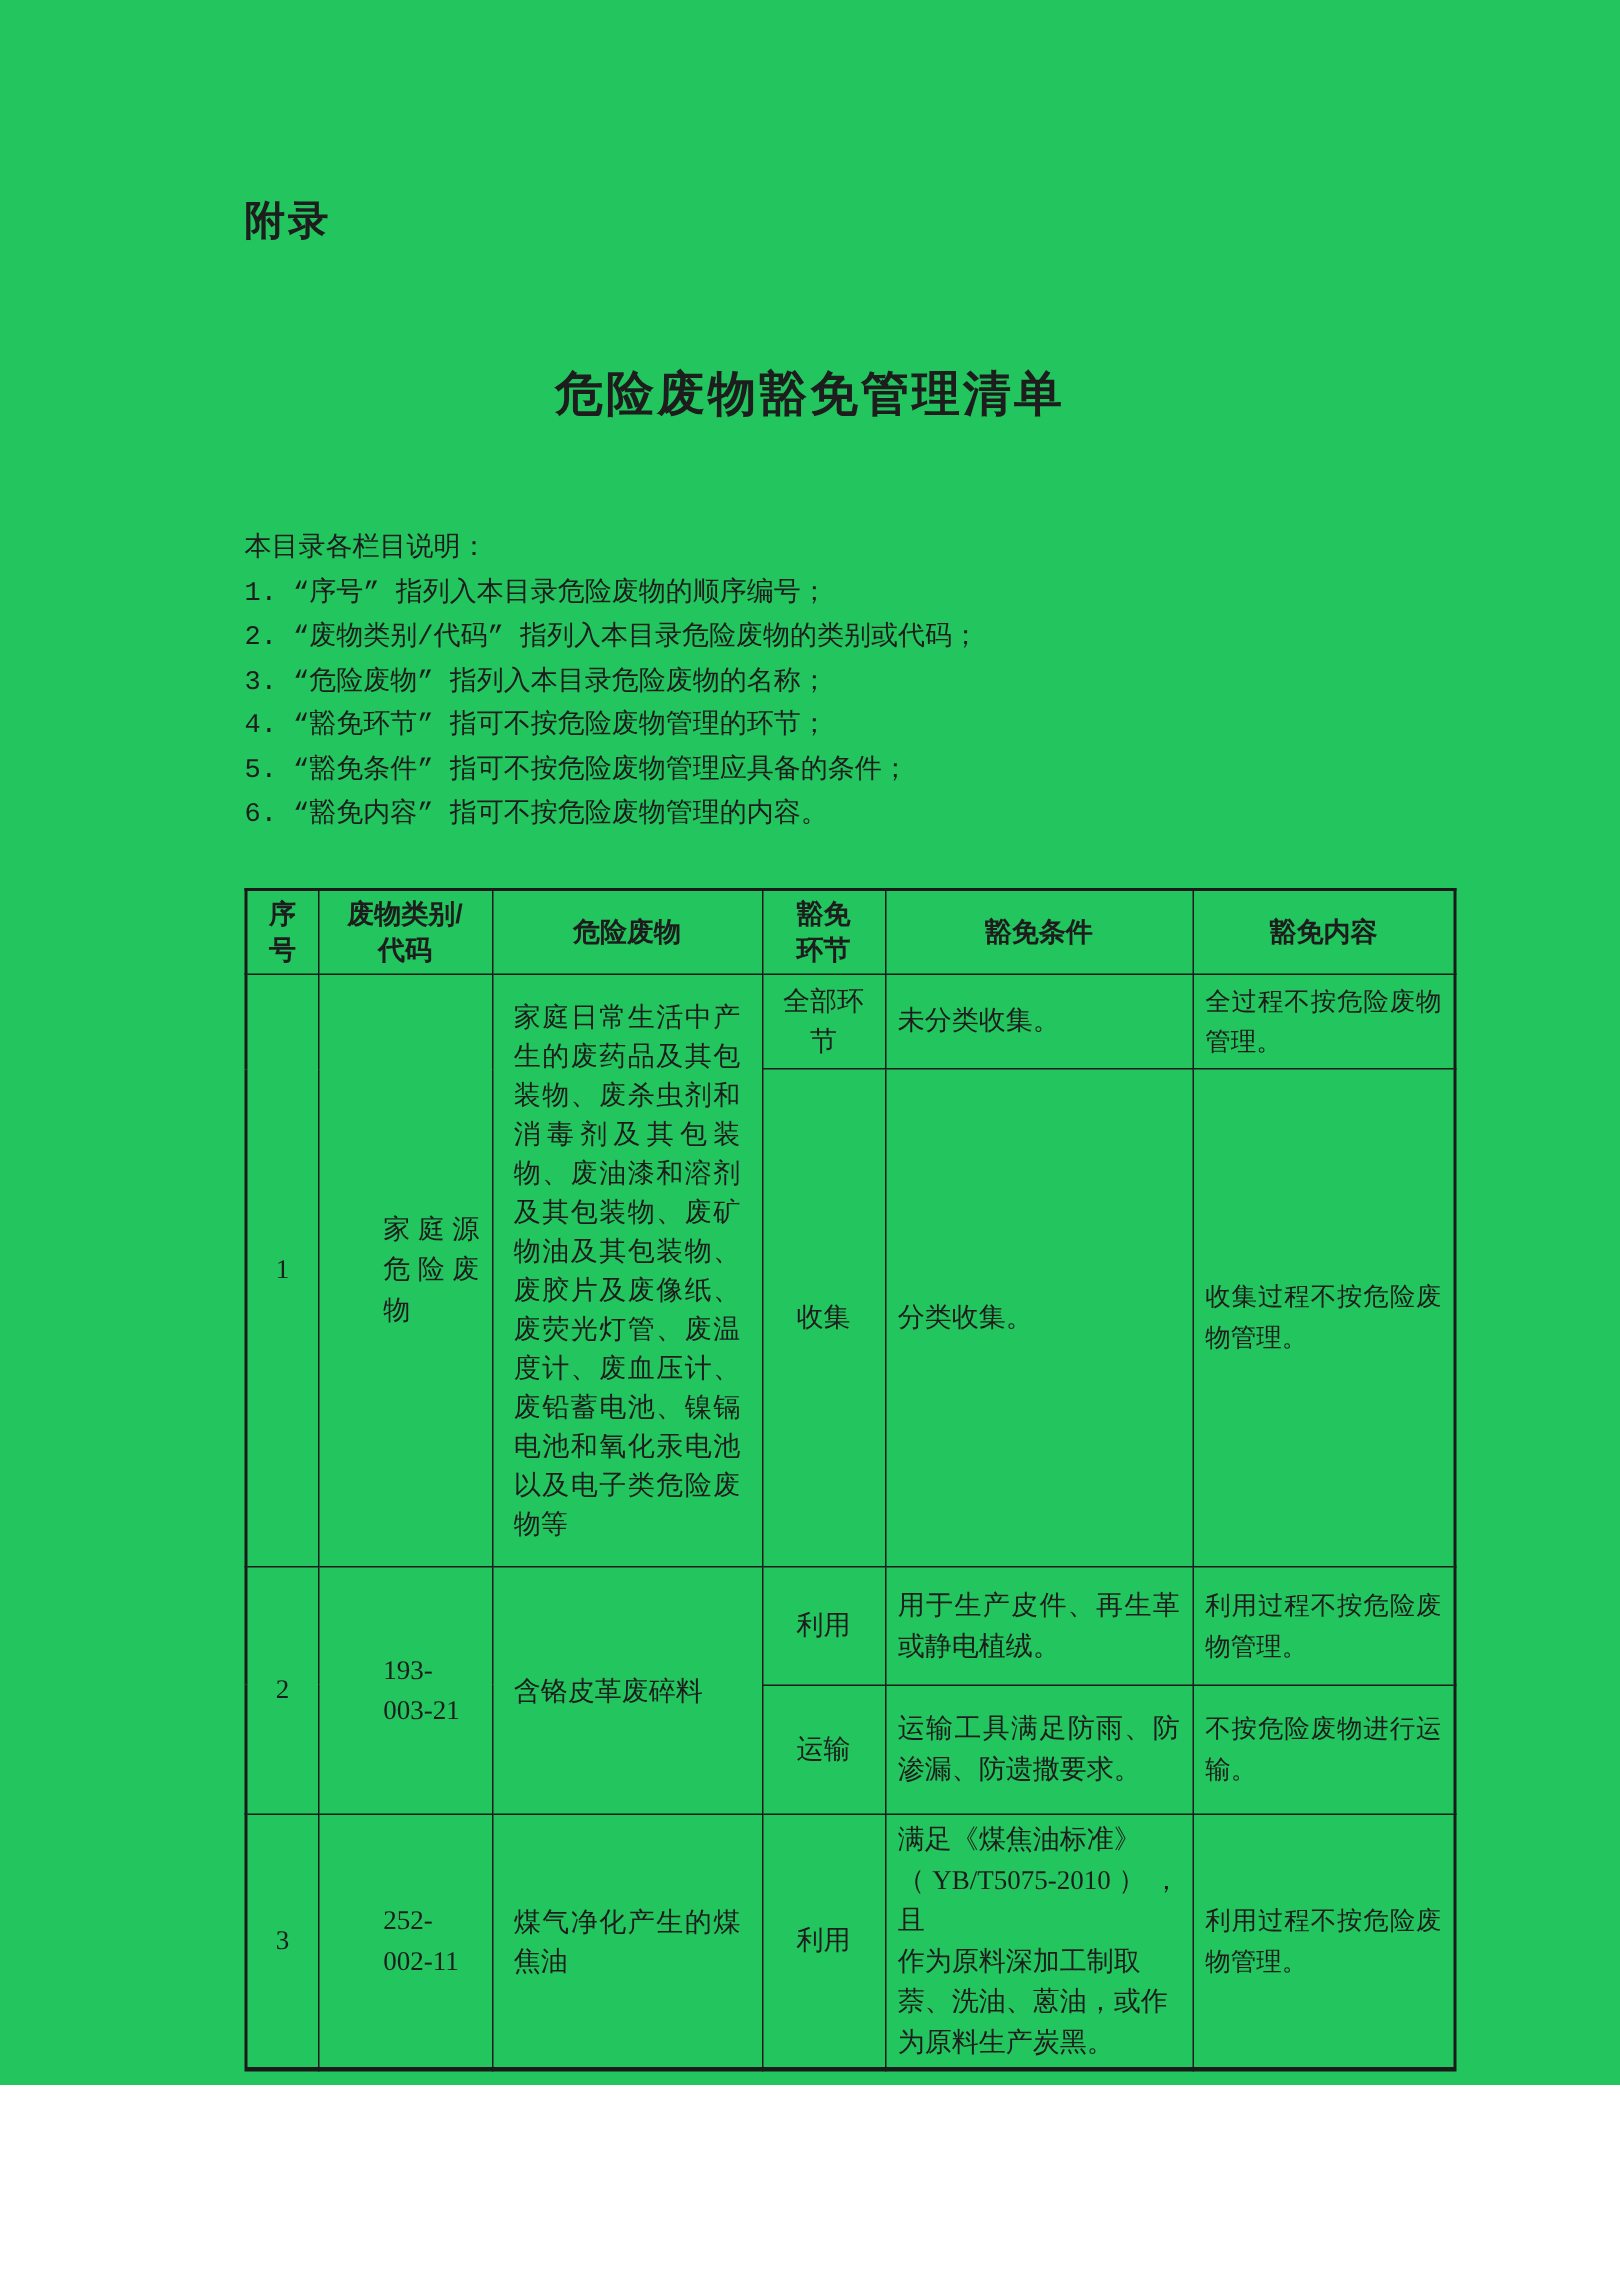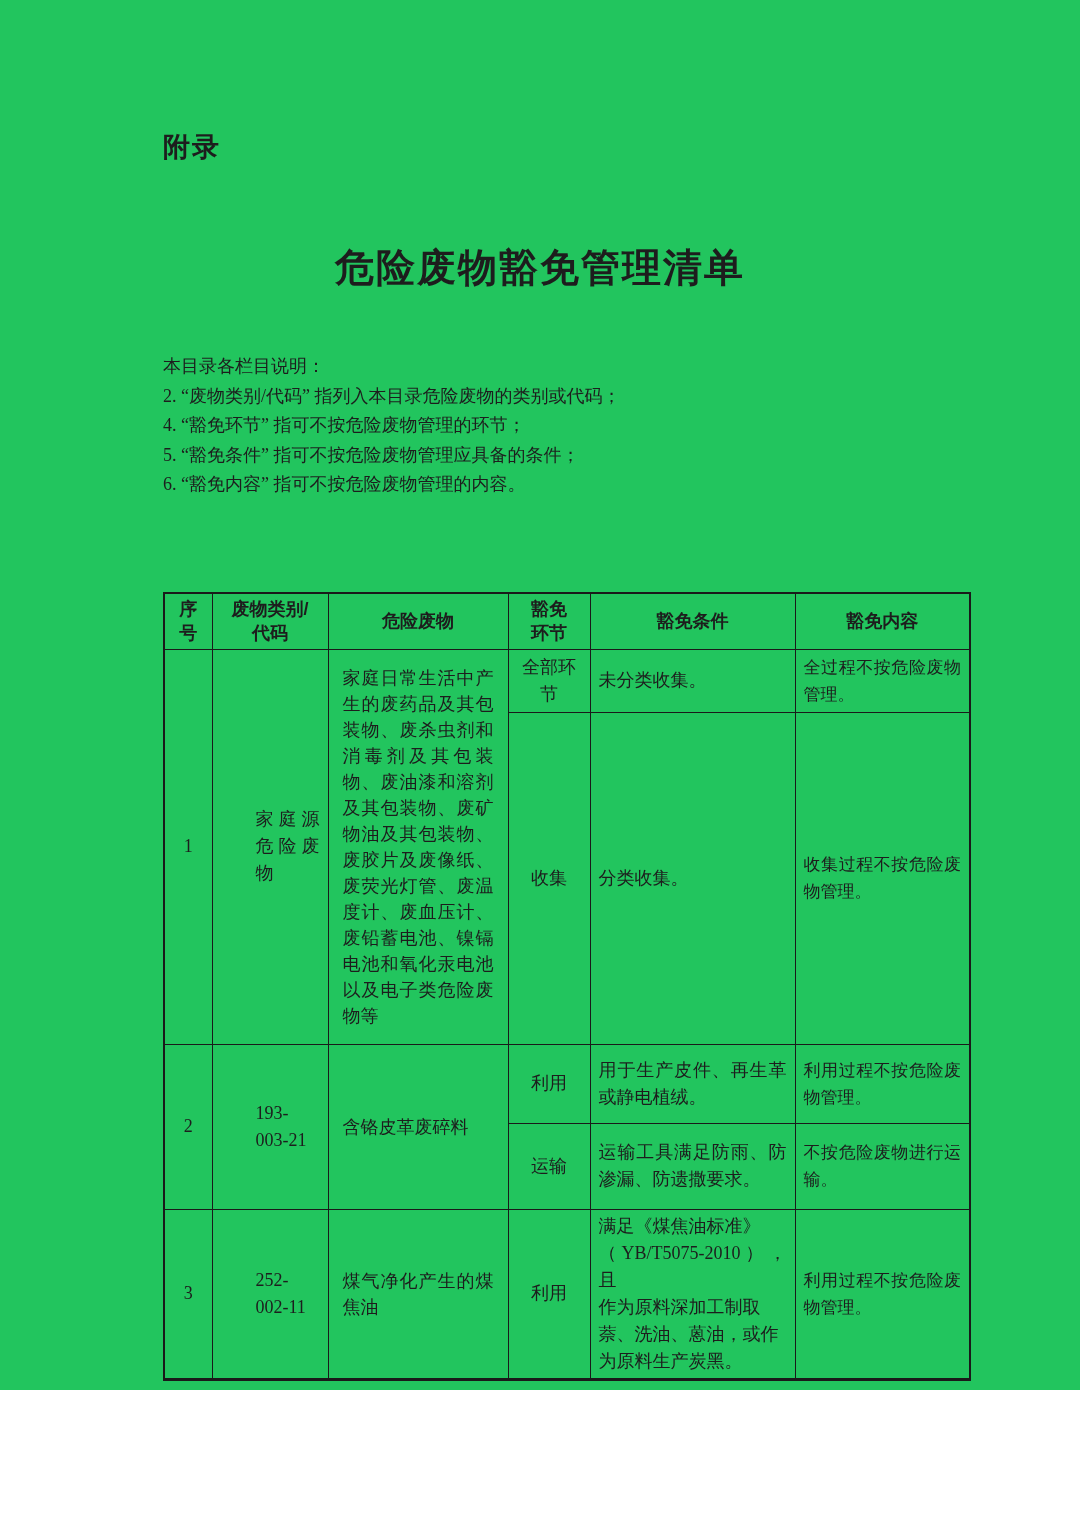--- a/index.html
+++ b/index.html
@@ -23,32 +23,32 @@
     letter-spacing: 2px;
   }
   .doc-title {
     position: absolute;
     left: 0;
     right: 0;
     top: 241px;
     text-align: center;
     font-family: "Liberation Sans", "DejaVu Sans", sans-serif;
     font-weight: bold;
-    font-size: 39px;
+    font-size: 32px;
     letter-spacing: 2px;
   }
   .intro {
     position: absolute;
     left: 163px;
     top: 352px;
     width: 700px;
     font-size: 18px;
     line-height: 29.5px;
   }
-  .intro-line { white-space: pre-line; }
+  .intro-line { white-space: pre-line; font-family: Liberation Mono, monospace; }
   table.exemption-table {
     position: absolute;
     left: 163px;
     top: 592px;
     width: 806px;
     border-collapse: collapse;
     table-layout: fixed;
     border: 2px solid #1a1a1a;
     border-bottom-width: 3px;
   }
@@ -91,21 +91,23 @@
 <body>
 
 <div class="page">
 
   <div class="appendix">附录</div>
 
   <div class="doc-title">危险废物豁免管理清单</div>
 
   <div class="intro">
     <div class="intro-line">本目录各栏目说明：</div>
+    <div class="intro-line">1. “序号” 指列入本目录危险废物的顺序编号；</div>
     <div class="intro-line">2. “废物类别/代码” 指列入本目录危险废物的类别或代码；</div>
+    <div class="intro-line">3. “危险废物” 指列入本目录危险废物的名称；</div>
     <div class="intro-line">4. “豁免环节” 指可不按危险废物管理的环节；</div>
     <div class="intro-line">5. “豁免条件” 指可不按危险废物管理应具备的条件；</div>
     <div class="intro-line">6. “豁免内容” 指可不按危险废物管理的内容。</div>
   </div>
 
   <table class="exemption-table">
     <colgroup>
       <col style="width:48px">
       <col style="width:116px">
       <col style="width:180px">

